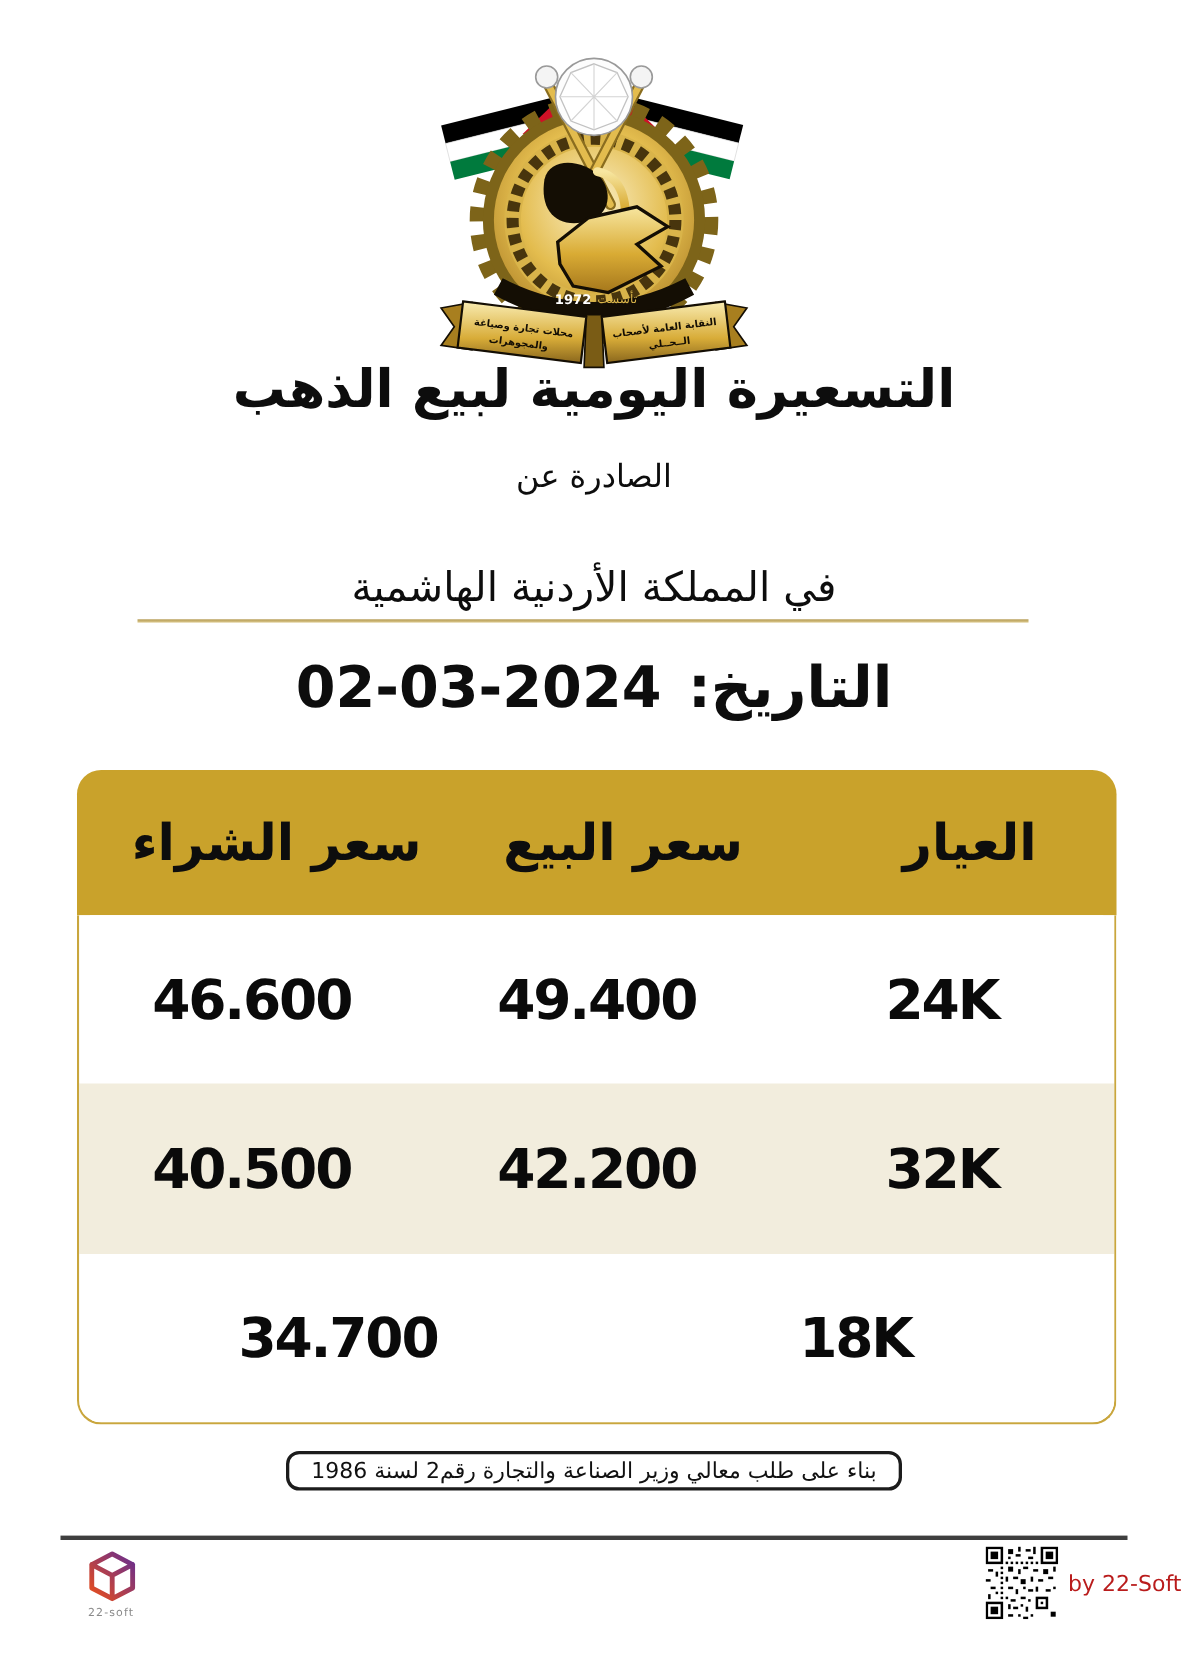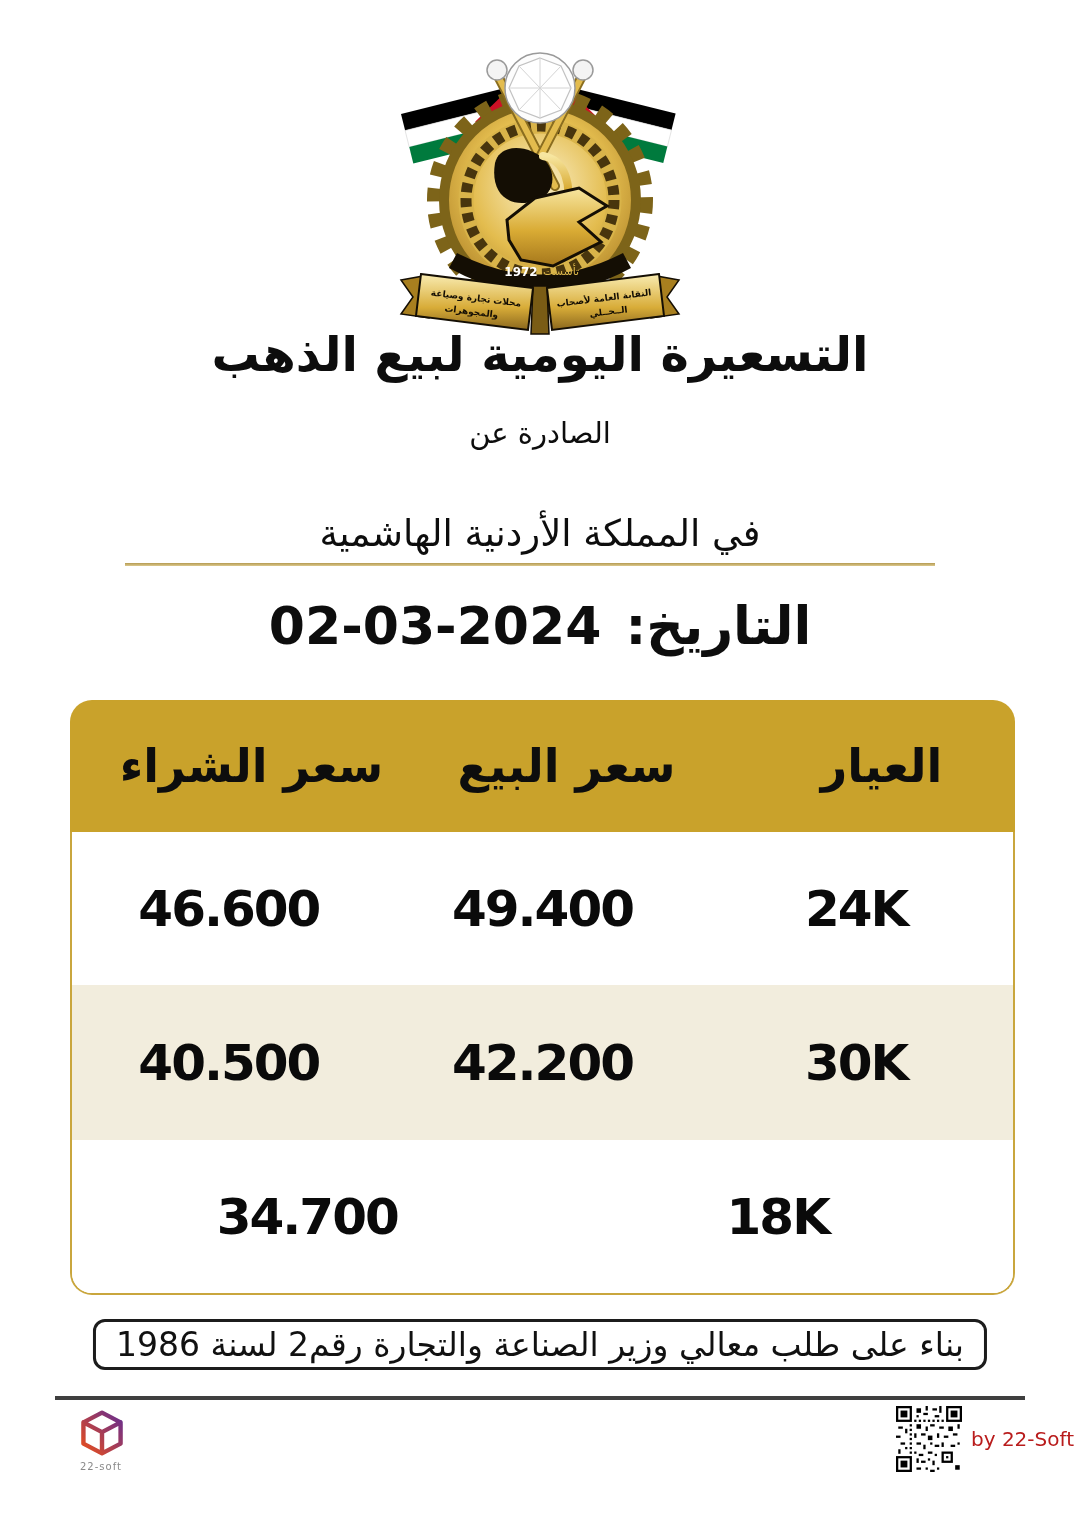--- a/index.html
+++ b/index.html
@@ -20,21 +20,21 @@
          display:flex;direction:rtl;align-items:center;}
   .thead .cell{flex:1;text-align:center;font-size:46px;font-weight:bold;color:#0d0d0d;padding-left:48px;}
   .tbody{border:2px solid #c9a63d;border-top:none;border-radius:0 0 22px 22px;
          overflow:hidden;background:#ffffff;}
   .trow{display:flex;direction:rtl;align-items:center;height:153px;background:#ffffff;}
   .trow.alt{background:#f2eddd;height:155px;}
   .trow .cell{flex:1;text-align:center;font-size:50px;font-weight:bold;
               letter-spacing:-2px;color:#0a0a0a;}
   .note{position:absolute;top:1319px;left:50%;transform:translateX(-50%);
         border:3px solid #1c1c1c;border-radius:12px;padding:3px 20px;
-        font-size:33px;direction:rtl;white-space:nowrap;color:#111;}
+        font-size:20px;direction:rtl;white-space:nowrap;color:#111;}
   .footer-rule{position:absolute;top:1396px;left:55px;width:970px;height:4px;background:#3f3f3f;}
   .vendor{position:absolute;left:80px;top:1410px;width:64px;}
   .vendor-name{font-size:10px;color:#8a8a8a;margin-top:1px;letter-spacing:1px;}
   .qr-wrap{position:absolute;left:896px;top:1406px;display:flex;align-items:center;gap:9px;}
   .credit{font-size:20px;color:#b91c1c;}
 </style>
 </head>
 <body>
 
 <div class="page">
@@ -146,21 +146,21 @@
       <div class="cell">سعر البيع</div>
       <div class="cell">سعر الشراء</div>
     </div>
     <div class="tbody">
       <div class="trow">
         <div class="cell">24K</div>
         <div class="cell">49.400</div>
         <div class="cell">46.600</div>
       </div>
       <div class="trow alt">
-        <div class="cell">30K</div>
+        <div class="cell">32K</div>
         <div class="cell">42.200</div>
         <div class="cell">40.500</div>
       </div>
       <div class="trow">
         <div class="cell">18K</div>
         <div class="cell">34.700</div>
       </div>
     </div>
   </div>
 

